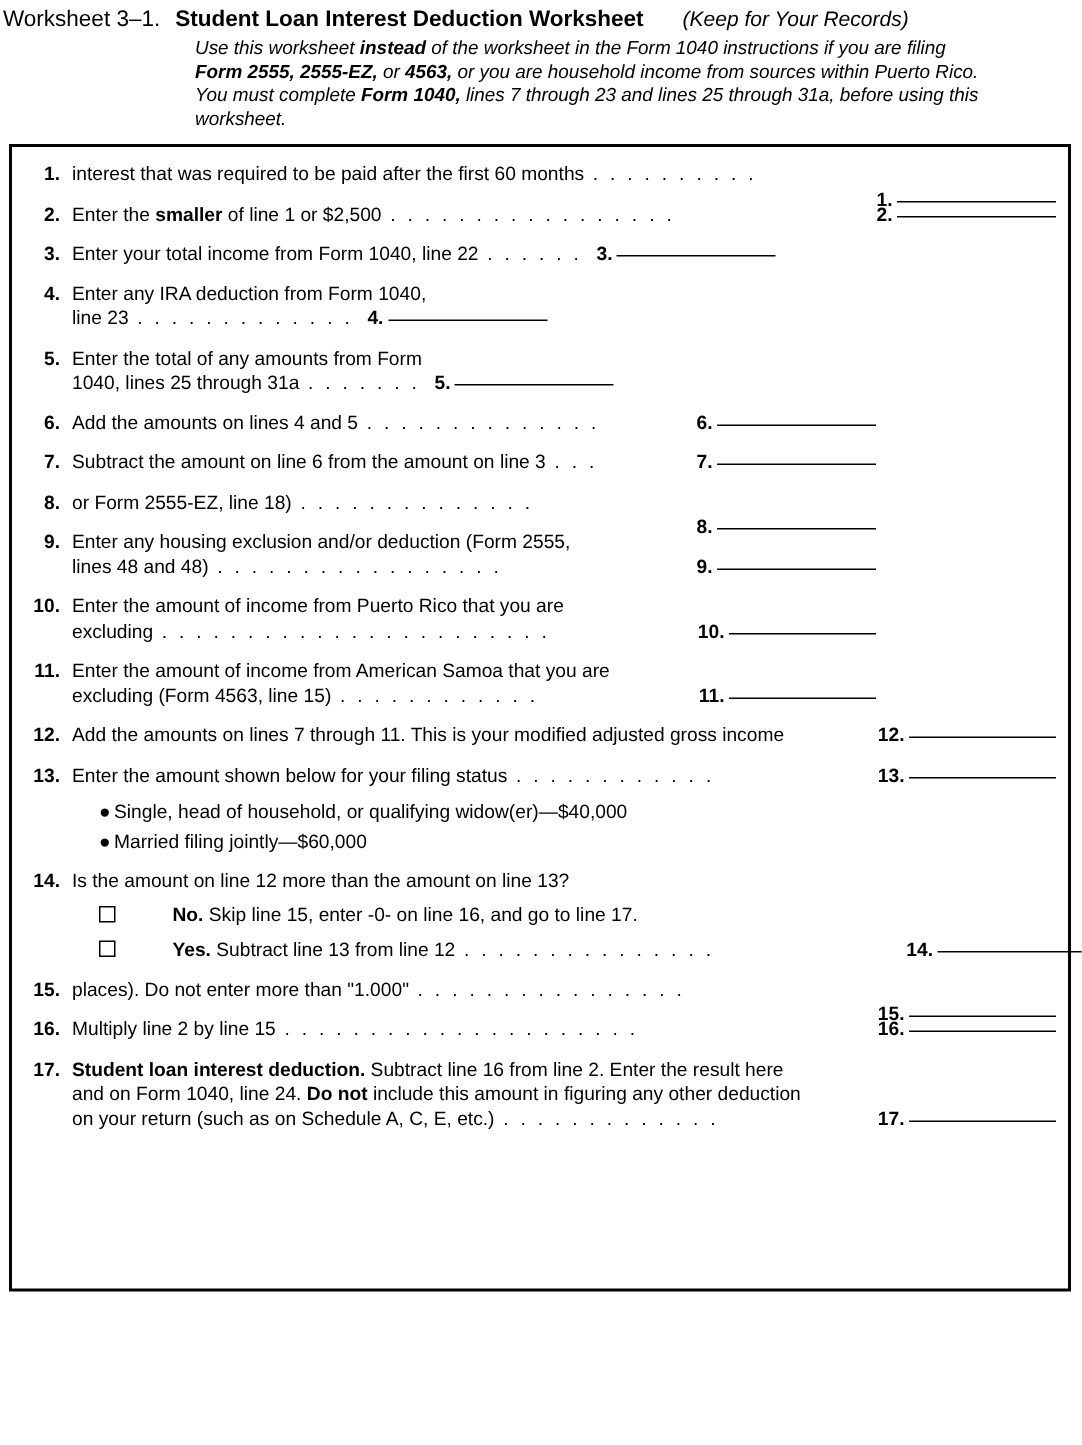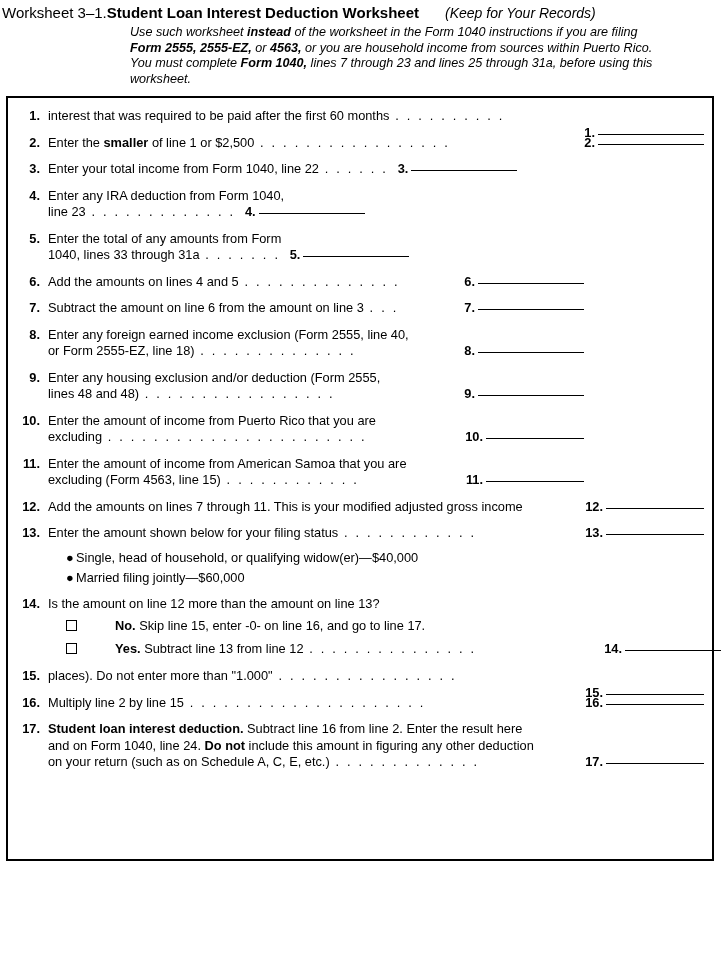--- a/index.html
+++ b/index.html
@@ -29,20 +29,21 @@
     padding: 4px 0 0 2px;
   }
   .wk-label {
     font-size: 15px;
     letter-spacing: 0px;
     white-space: nowrap;
   }
   .wk-title {
     font-size: 15px;
     font-weight: bold;
+    margin-left: 10px;
     white-space: nowrap;
   }
   .wk-keep {
     font-size: 14px;
     font-style: italic;
     margin-left: 26px;
     white-space: nowrap;
   }
   
   .intro {
@@ -147,21 +148,21 @@
 
 <div class="page">
 
   <div class="header-row">
     <span class="wk-label">Worksheet 3–1.</span>
     <span class="wk-title">Student Loan Interest Deduction Worksheet</span>
     <span class="wk-keep">(Keep for Your Records)</span>
   </div>
 
   <div class="intro">
-    <span>Use such worksheet </span><b>instead</b><span> of the worksheet in the Form 1040 instructions if you are filing</span><br>
+    <span>Use this worksheet </span><b>instead</b><span> of the worksheet in the Form 1040 instructions if you are filing</span><br>
     <b>Form 2555, 2555-EZ,</b><span> or </span><b>4563,</b><span> or you are household income from sources within Puerto Rico.</span><br>
     <span>You must complete </span><b>Form 1040,</b><span> lines 7 through 23 and lines 25 through 31a, before using this</span><br>
     <span>worksheet.</span>
   </div>
 
   <div class="box">
     <div class="rows">
 
       <div class="row">
         <div class="num">1.</div>
@@ -205,21 +206,21 @@
             <span class="ansnum">4.</span><span class="ansline" style="width:106px;"></span>
           </span>
         </div>
       </div>
       <div class="spacer10"></div>
 
       <div class="row">
         <div class="num">5.</div>
         <div class="body">
           <span class="rowtext">Enter the total of any amounts from Form</span>
-          <span>1040, lines 33 through 31a</span><span class="dots">  .  .  .  .  .  .  .</span>
+          <span>1040, lines 25 through 31a</span><span class="dots">  .  .  .  .  .  .  .</span>
           <span class="inline-ans" style="margin-left:6px;">
             <span class="ansnum">5.</span><span class="ansline" style="width:106px;"></span>
           </span>
         </div>
       </div>
       <div class="spacer10"></div>
 
       <div class="row">
         <div class="num">6.</div>
         <div class="body">
@@ -238,21 +239,20 @@
           <span class="ansright" style="top:0px;right:122px;">
             <span class="ansnum">7.</span><span class="ansline" style="width:106px;"></span>
           </span>
         </div>
       </div>
       <div class="spacer10"></div>
 
       <div class="row">
         <div class="num">8.</div>
         <div class="body">
-          <span class="rowtext">Enter any foreign earned income exclusion (Form 2555, line 40,</span>
           <span>or Form 2555-EZ, line 18)</span><span class="dots"> .  .  .  .  .  .  .  .  .  .  .  .  .  .</span>
           <span class="ansright" style="top:16.5px;right:122px;">
             <span class="ansnum">8.</span><span class="ansline" style="width:106px;"></span>
           </span>
         </div>
       </div>
       <div class="spacer10"></div>
 
       <div class="row">
         <div class="num">9.</div>

